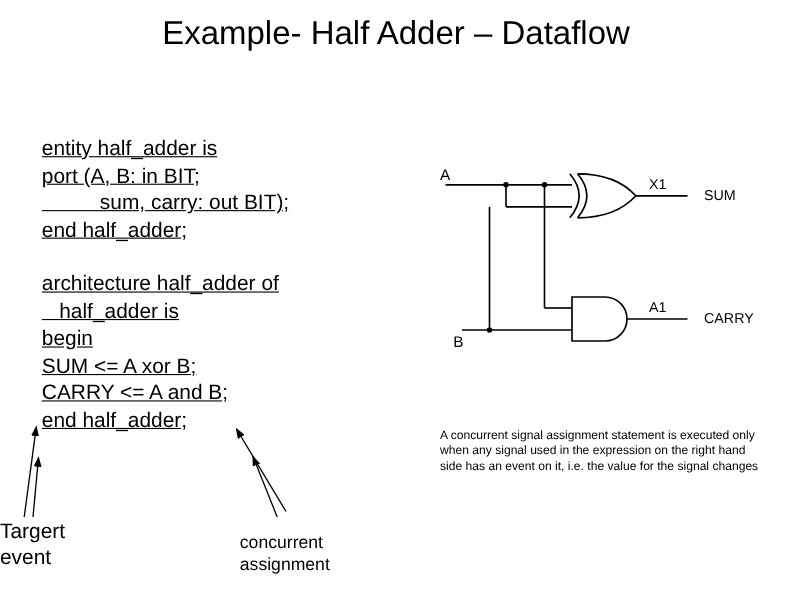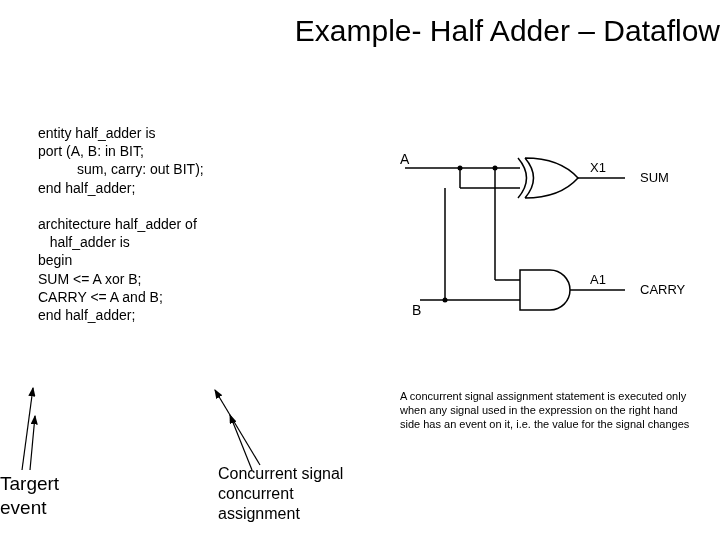--- a/index.html
+++ b/index.html
@@ -6,34 +6,35 @@
     margin: 0;
     padding: 0;
     width: 720px;
     height: 540px;
     font-family: Arial, Helvetica, sans-serif;
     background: #fff;
     position: relative;
     overflow: hidden;
   }
   .title {
-    text-align: right;
+    text-align: center;
     font-size: 30px;
     font-weight: 400;
     margin-top: 12px;
     line-height: 1.25;
   }
   .code {
     position: absolute;
     left: 38px;
     top: 124px;
-    font-size: 14px;
+    font-size: 19px;
     line-height: 1.3;
     white-space: pre;
     font-family: Arial, Helvetica, sans-serif;
+    text-decoration: underline;
   }
   .diagram {
     position: absolute;
     right: 30px;
     top: 150px;
     width: 290px;
     height: 190px;
   }
   .note {
     position: absolute;
@@ -114,21 +115,21 @@
 </svg>
 
 <div class="note">A concurrent signal assignment statement is executed only when any signal used in the expression on the right hand side has an event on it, i.e. the value for the signal changes</div>
 
 <div class="label-target">
   <span>Targert</span><br>
   <span>event</span>
 </div>
 
 <div class="label-concurrent">
-  <span>Concurrent signal</span><br>
+  <br>
   <span>concurrent</span><br>
   <span>assignment</span>
 </div>
 
 <svg style="position:absolute; left:0; top:0; width:720px; height:540px; pointer-events:none">
   <defs>
     <marker id="arrowhead" markerWidth="8" markerHeight="6" refX="7" refY="3" orient="auto">
       <polygon points="0 0, 8 3, 0 6" fill="#000"></polygon>
     </marker>
   </defs>

